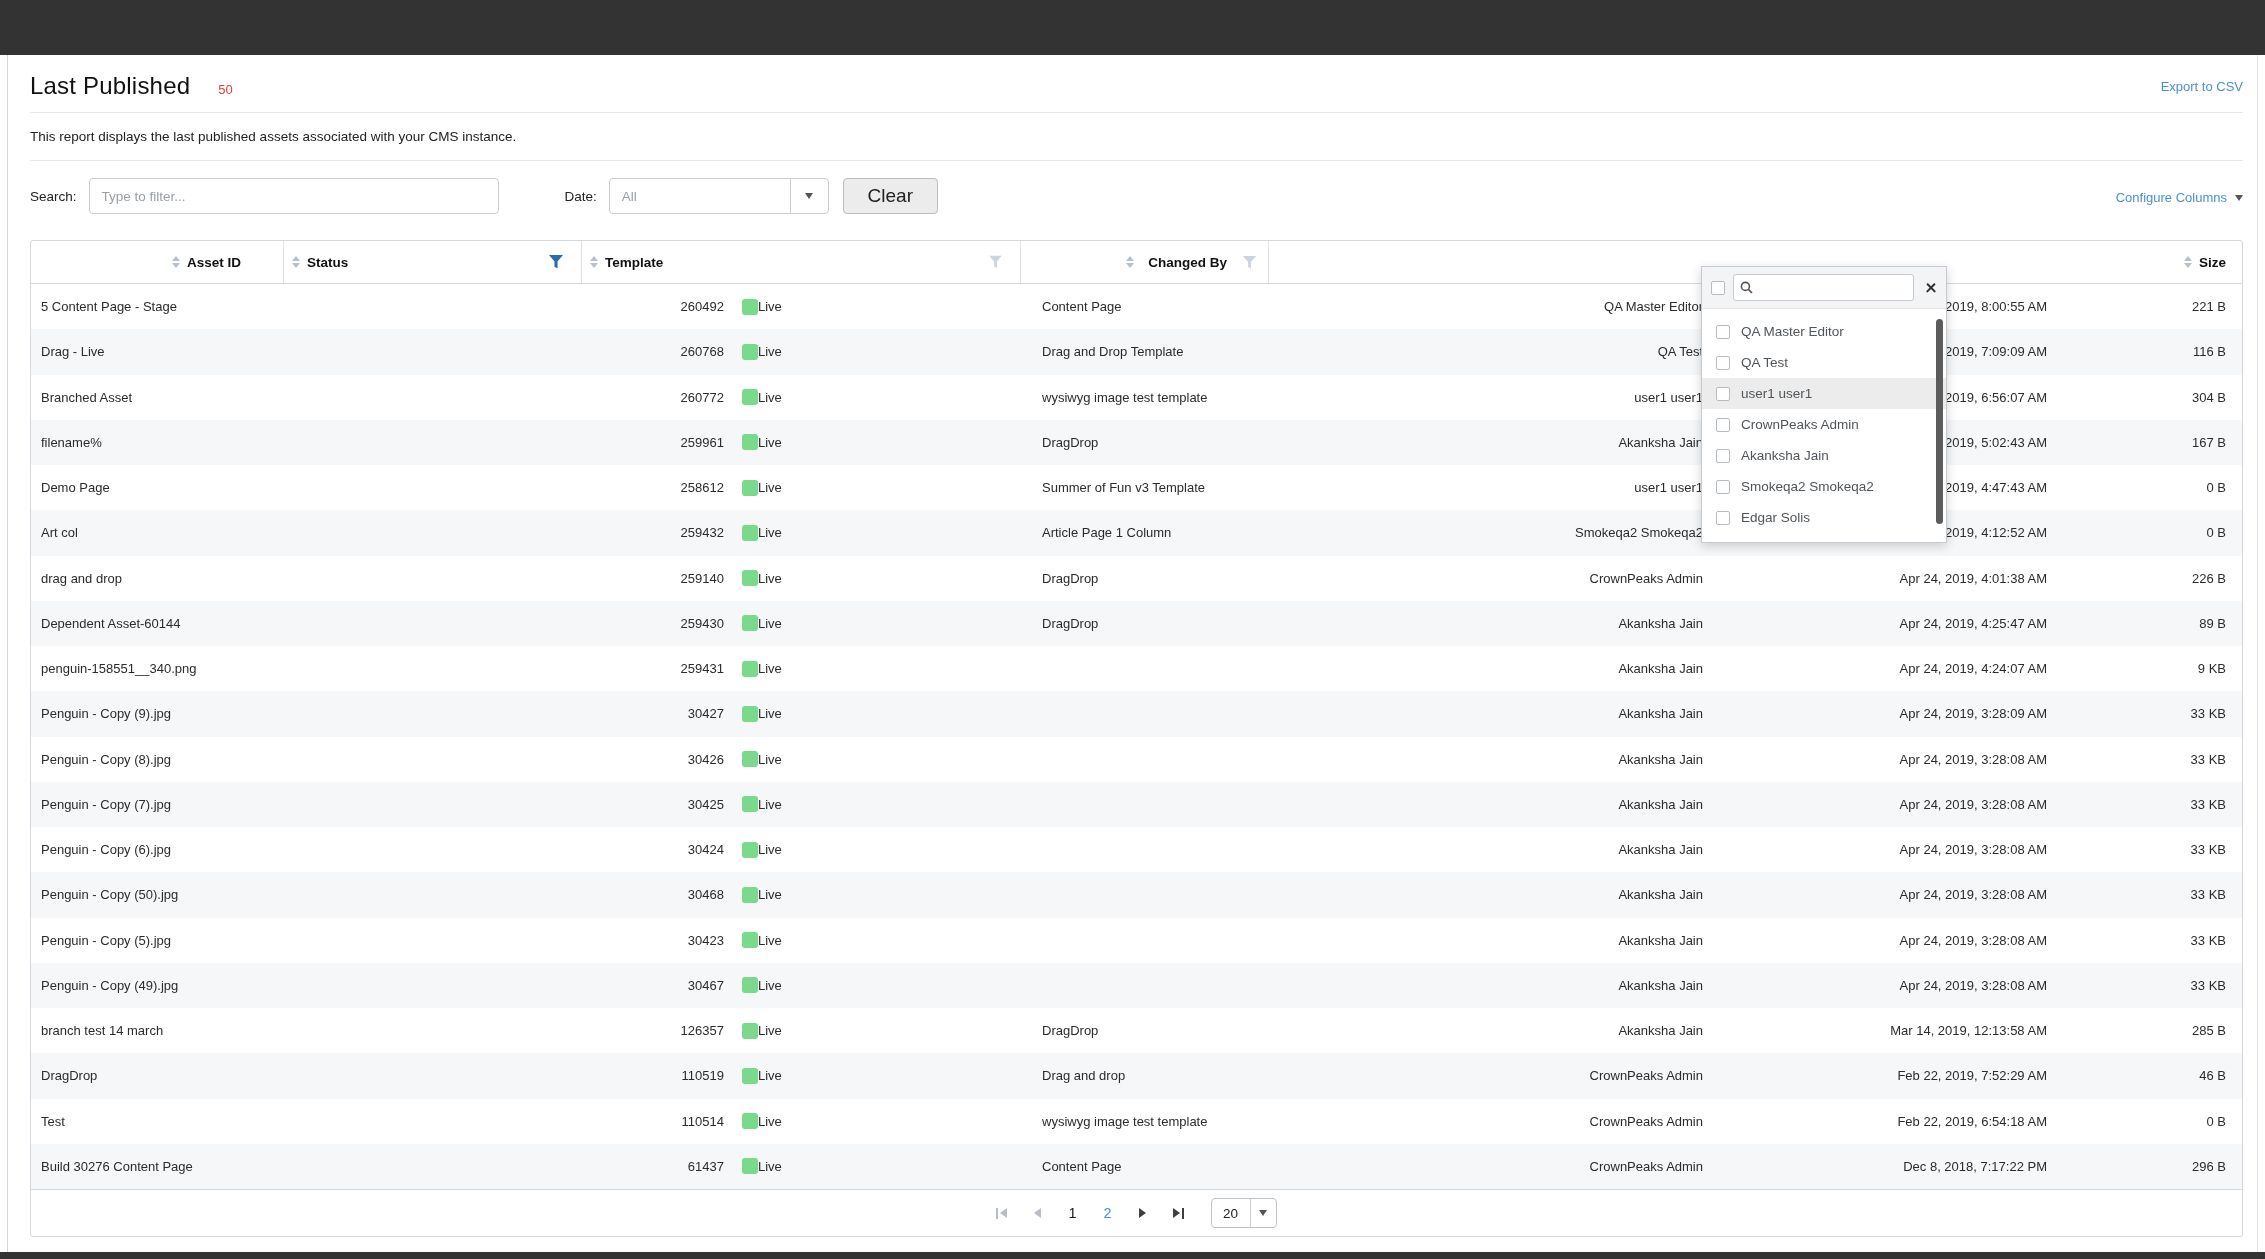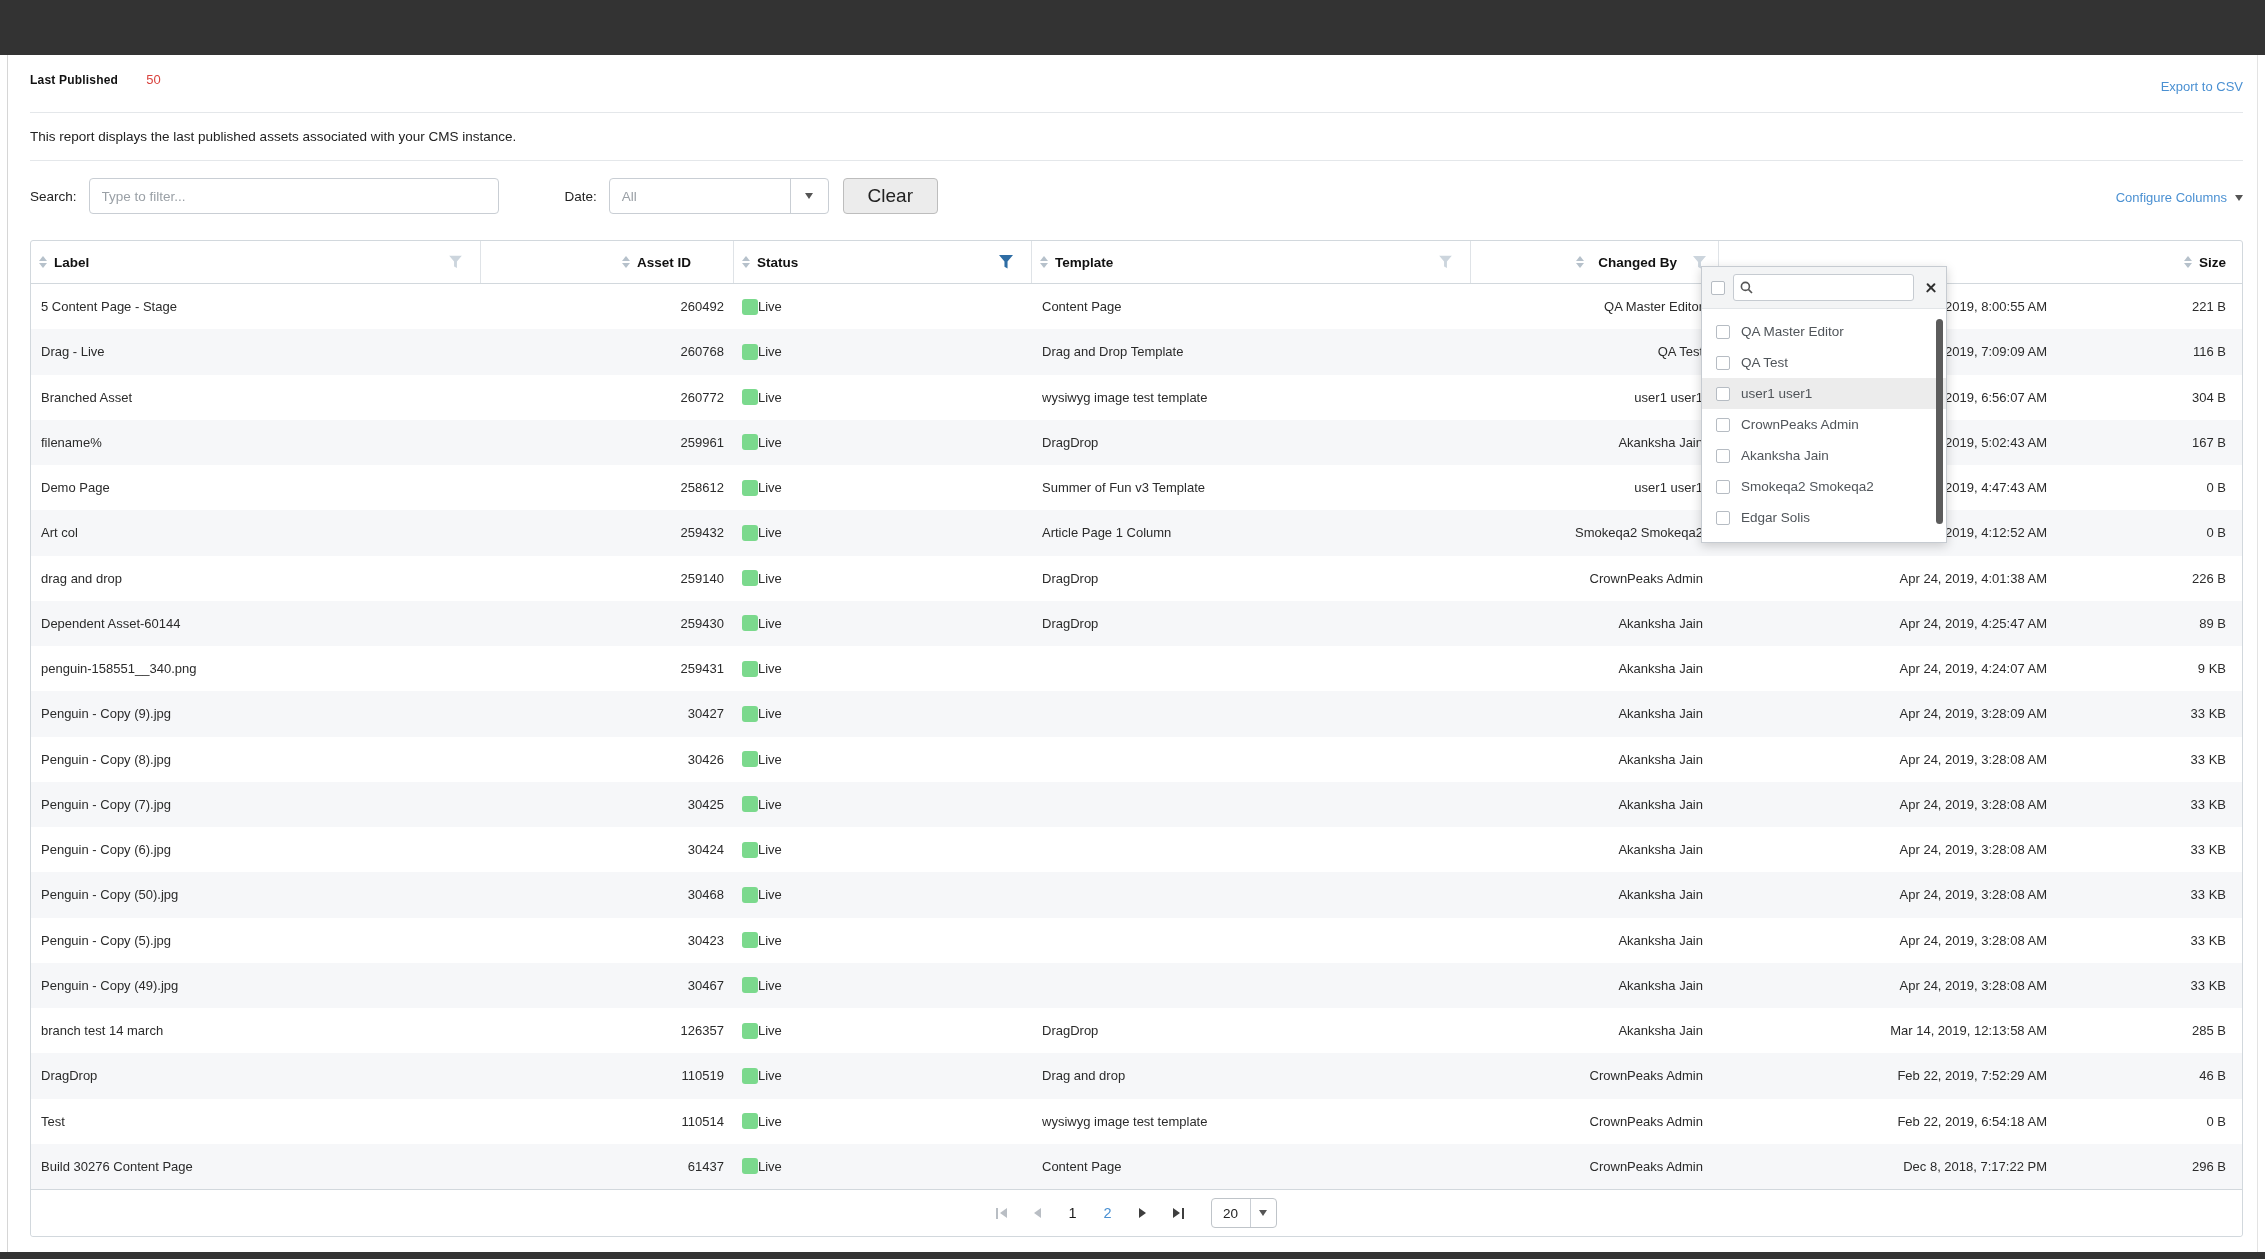--- a/index.html
+++ b/index.html
@@ -13,21 +13,21 @@
   }
 
   
   .topbar { position:absolute; left:0; top:0; width:2265px; height:55px; background:var(--topbar); }
   .bottombar { position:absolute; left:0; top:1252px; width:2265px; height:7px; background:var(--topbar); }
   .edge-left  { position:absolute; left:7px;  top:55px; bottom:7px; width:1px; background:#d6d6d6; }
   .edge-right { position:absolute; left:2257px; top:55px; bottom:7px; width:1px; background:#e3e3e3; }
 
   
   .page-head { position:absolute; left:30px; top:72px; display:flex; align-items:baseline; }
-  .page-title { font-size:12px; font-weight:bold; color:#111; letter-spacing:.2px; }
+  .page-title { font-size:24px; font-weight:normal; color:#111; letter-spacing:.2px; }
   .page-count { margin-left:28px; font-size:13px; color:var(--count-red); }
   .hr { position:absolute; left:30px; width:2213px; height:1px; background:#e4e7ea; }
   .hr1 { top:112px; } .hr2 { top:160px; }
   .page-desc { position:absolute; left:30px; top:129px; font-size:13.5px; color:#222; }
 
   .link { color:var(--accent-blue); font-size:13px; cursor:pointer; }
   .export-link { position:absolute; top:79px; right:22px; }
   .configure-link { position:absolute; top:190px; right:22px; display:flex; align-items:center; gap:8px; }
 
   .caret-down { width:0; height:0; border-left:4.5px solid transparent; border-right:4.5px solid transparent; border-top:6px solid #555; }
@@ -145,32 +145,20 @@
   </div>
   <button class="clear-btn">Clear</button>
 </div>
 <div class="configure-link">
   <span class="link">Configure Columns</span>
   <span class="caret-down"></span>
 </div>
 
 <div class="tbl">
   <div class="thead">
-    <div class="th col-label">
-      <span class="sort">
-          <i class="up"></i>
-          <i class="down"></i>
-        </span>
-      <span>Label</span>
-      <span class="funnel abs">
-        <svg width="13" height="13" viewBox="0 0 10 10">
-            <path fill="currentColor" d="M0 0 L10 0 L6.1 4.6 L6.1 9.6 L3.9 8.4 L3.9 4.6 Z"></path>
-          </svg>
-      </span>
-    </div>
     <div class="th col-asset">
       <span class="sort">
           <i class="up"></i>
           <i class="down"></i>
         </span>
       <span>Asset ID</span>
     </div>
     <div class="th col-status">
       <span class="sort">
           <i class="up"></i>

